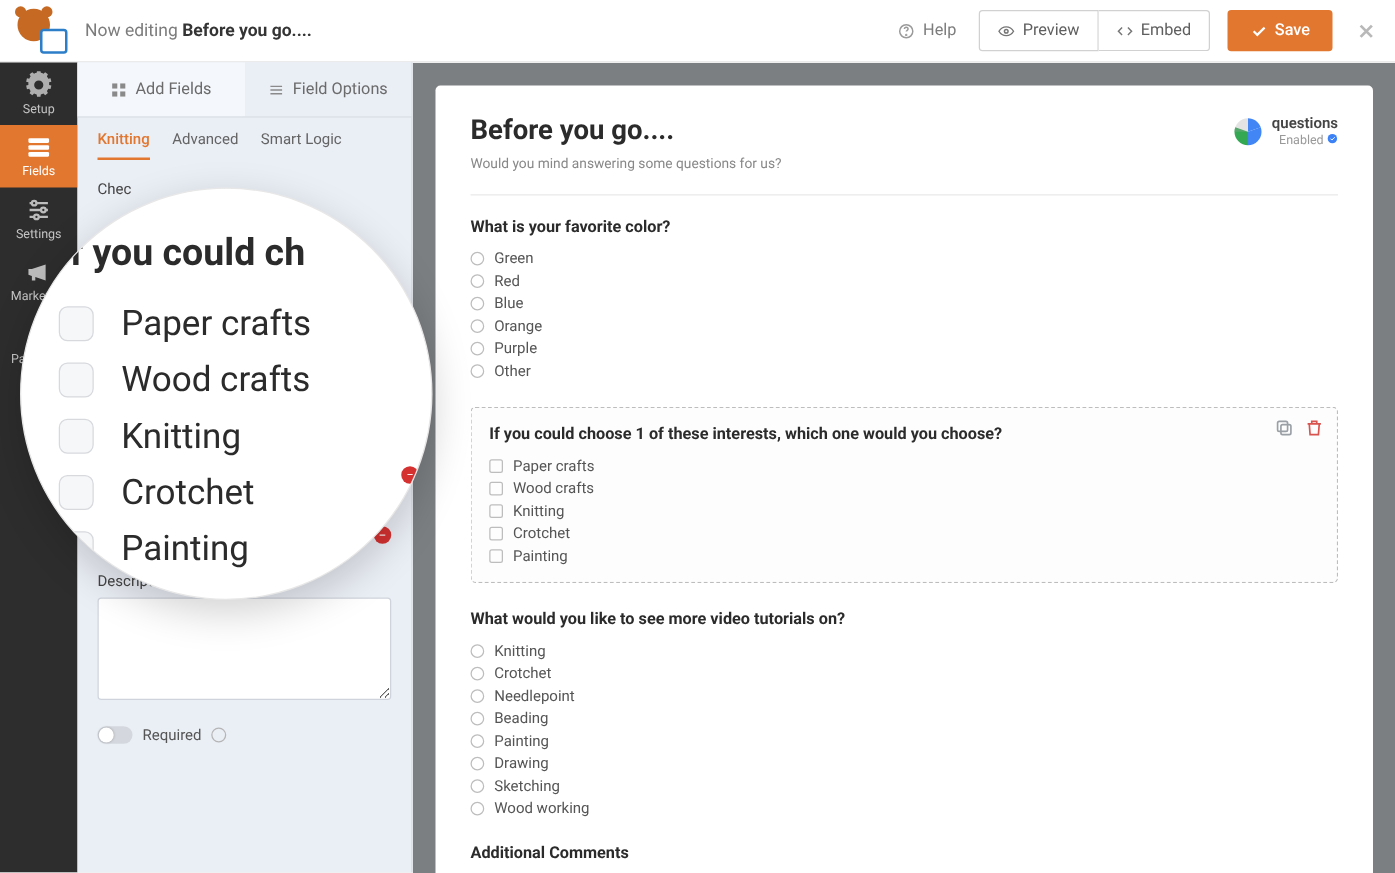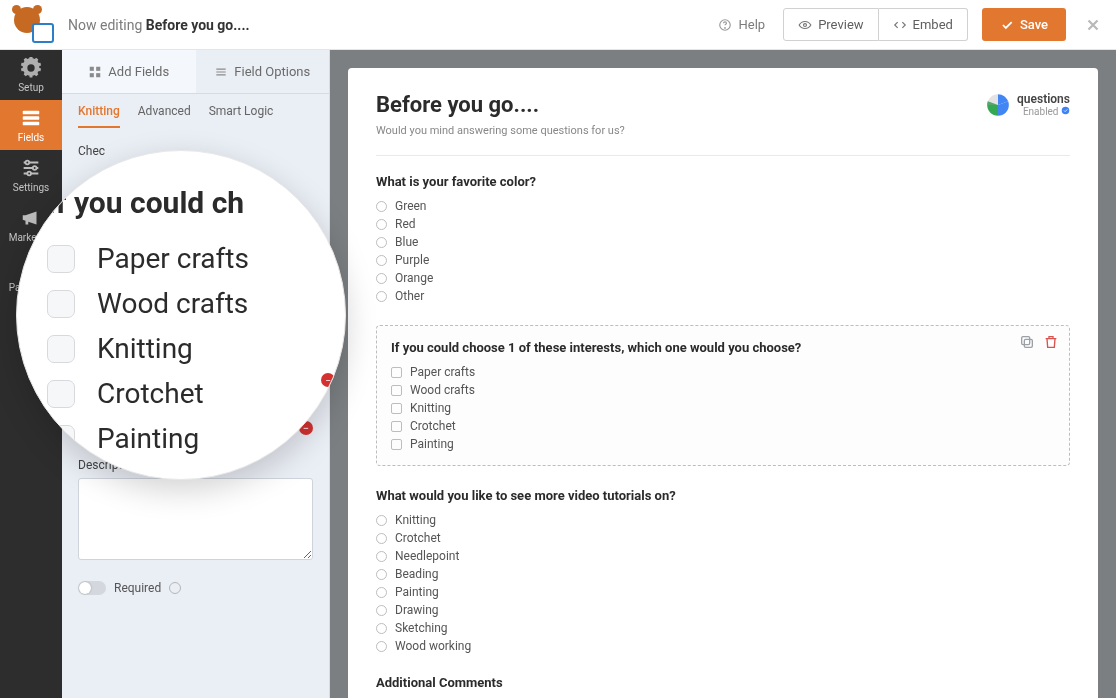--- a/index.html
+++ b/index.html
@@ -282,25 +282,25 @@
         <div class="opt">
             <span class="radio"></span>
             <span>Red</span>
           </div>
         <div class="opt">
             <span class="radio"></span>
             <span>Blue</span>
           </div>
         <div class="opt">
             <span class="radio"></span>
+            <span>Orange</span>
+          </div>
+        <div class="opt">
+            <span class="radio"></span>
             <span>Purple</span>
-          </div>
-        <div class="opt">
-            <span class="radio"></span>
-            <span>Orange</span>
           </div>
         <div class="opt">
             <span class="radio"></span>
             <span>Other</span>
           </div>
       </div>
 
       <div class="qblock selected">
         <div class="qactions">
           <svg class="qact" viewBox="0 0 24 24" fill="none" stroke="currentColor" stroke-width="2">

